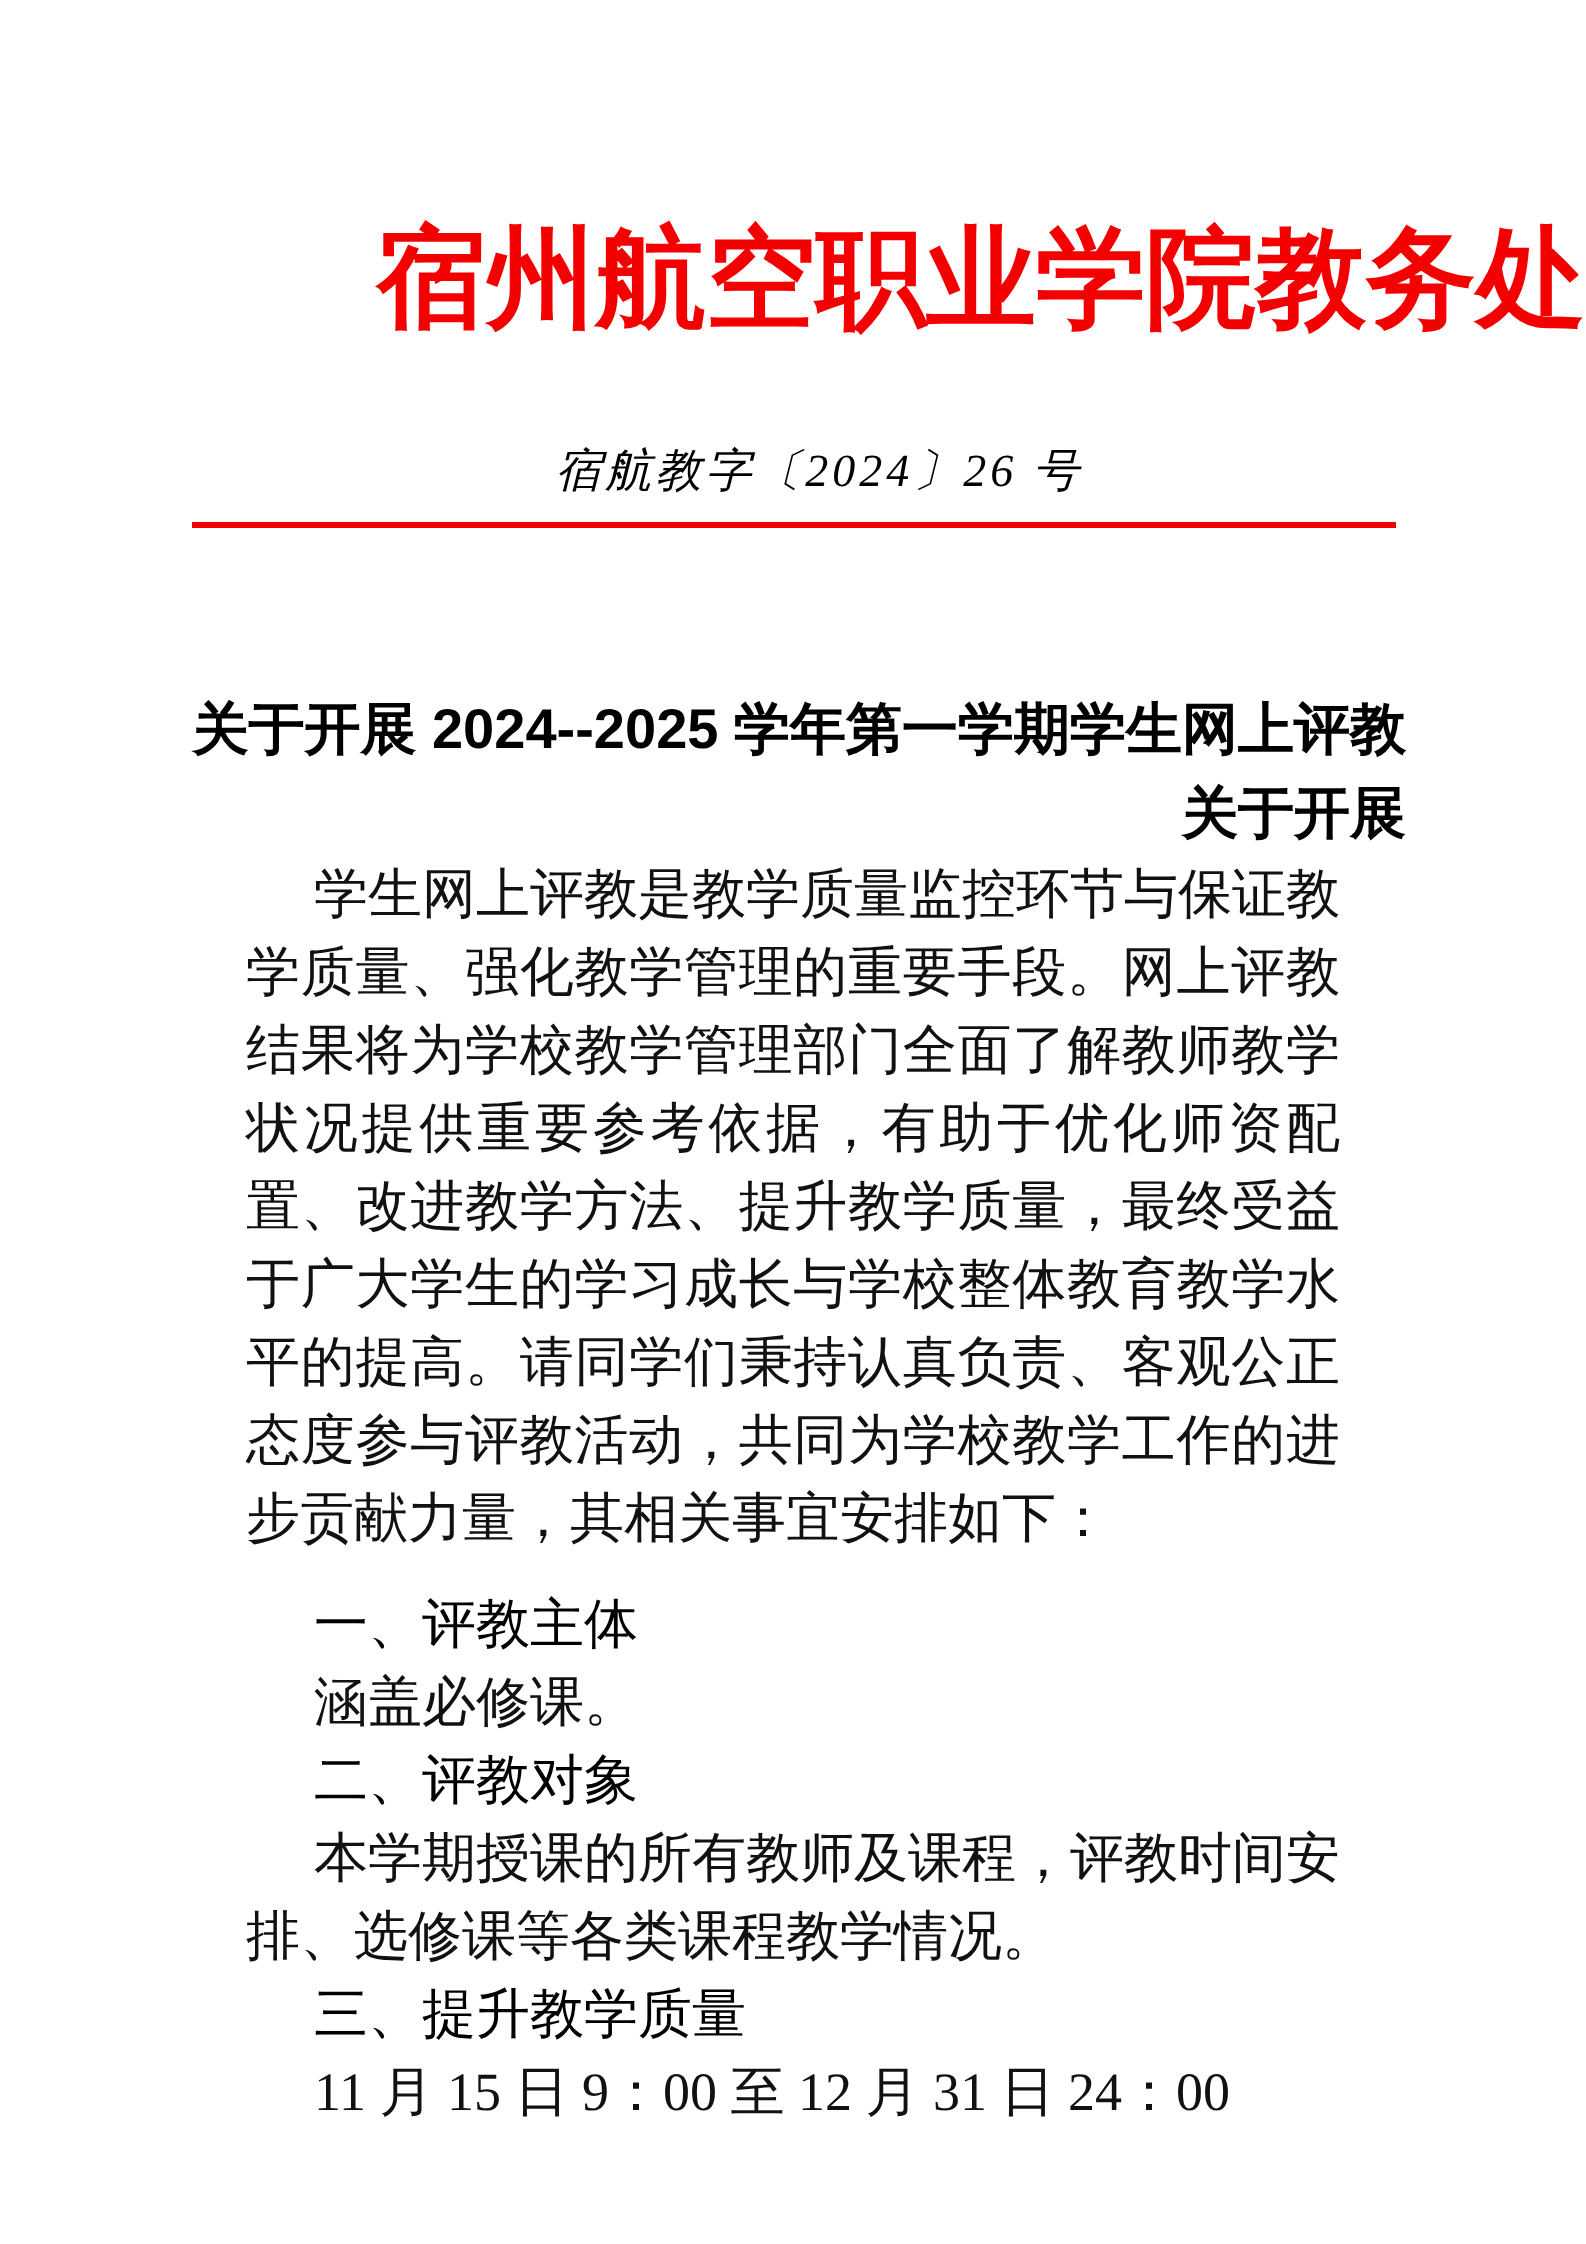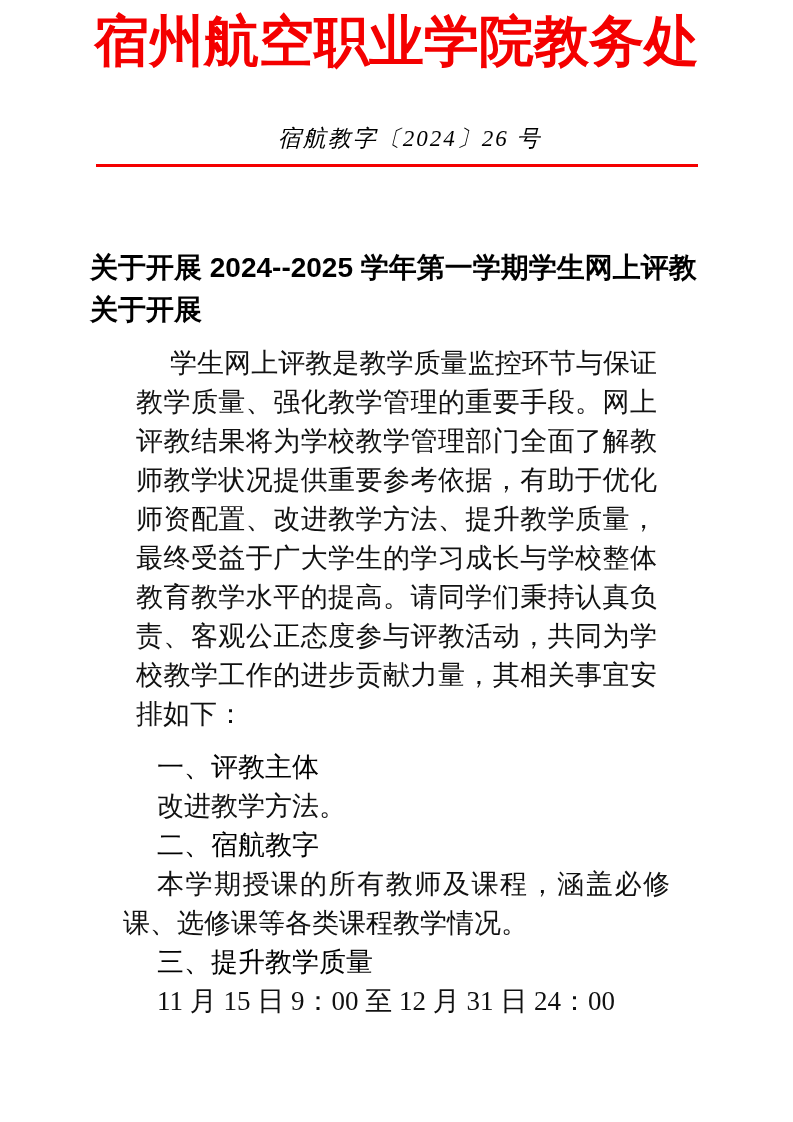--- a/index.html
+++ b/index.html
@@ -9,23 +9,24 @@
   }
   .page {
     position: relative;
     width: 793px;
     height: 1122px;
     background: #ffffff;
     overflow: hidden;
   }
   .org-title {
     margin: 0;
-    text-align: center;
+    padding-top: 97px;
+    text-align: right;
     color: var(--accent-red, #f40000);
-    font-family: Liberation Serif, serif;
+    font-family: Liberation Sans, sans-serif;
     font-weight: 700;
     font-size: 55px;
     line-height: 84px;
     letter-spacing: 0px;
     white-space: nowrap;
   }
   .doc-number {
     margin: 40px 0 0 0;
     text-align: center;
     color: #000000;
@@ -38,41 +39,41 @@
   }
   .red-divider {
     margin: 10px auto 0 auto;
     width: 602px;
     height: 3px;
     background: var(--accent-red, #f40000);
     border: none;
   }
   .notice-title {
     margin: 80px 90px 0 90px;
-    text-align: left;
+    text-align: right;
     color: #000000;
     font-family: "Liberation Sans", sans-serif;
     font-weight: 700;
     font-size: 28px;
     line-height: 42px;
   }
   .content {
     margin: 0 123px;
     width: 547px;
     color: #111111;
     font-family: "Liberation Serif", serif;
     font-size: 27px;
     line-height: 39px;
     text-align: justify;
   }
   .salutation {
     margin: 0;
   }
   .intro {
-    margin: 13px;
+    margin: 0;
     text-indent: 34px;
   }
   .sec-heading {
     margin: 0;
     text-indent: 34px;
     font-family: "Liberation Sans", sans-serif;
     font-weight: 400;
     color: #000000;
   }
   .sec-heading.first {
@@ -98,23 +99,23 @@
     <div>关于开展 2024--2025 学年第一学期学生网上评教</div>
     <div>关于开展</div>
   </div>
 
   <div class="content">
 
 
     <p class="intro">学生网上评教是教学质量监控环节与保证教学质量、强化教学管理的重要手段。网上评教结果将为学校教学管理部门全面了解教师教学状况提供重要参考依据，有助于优化师资配置、改进教学方法、提升教学质量，最终受益于广大学生的学习成长与学校整体教育教学水平的提高。请同学们秉持认真负责、客观公正态度参与评教活动，共同为学校教学工作的进步贡献力量，其相关事宜安排如下：</p>
 
     <p class="sec-heading first">一、评教主体</p>
-    <p class="sec-body">改进教学方法。</p>
+    <p class="sec-body">涵盖必修课。</p>
 
-    <p class="sec-heading">二、宿航教字</p>
-    <p class="sec-body">本学期授课的所有教师及课程，涵盖必修课、选修课等各类课程教学情况。</p>
+    <p class="sec-heading">二、评教对象</p>
+    <p class="sec-body">本学期授课的所有教师及课程，评教时间安排、选修课等各类课程教学情况。</p>
 
     <p class="sec-heading">三、提升教学质量</p>
     <p class="sec-body">11 月 15 日 9：00 至 12 月 31 日 24：00</p>
 
   </div>
 
 </div>
 
 </body></html>

